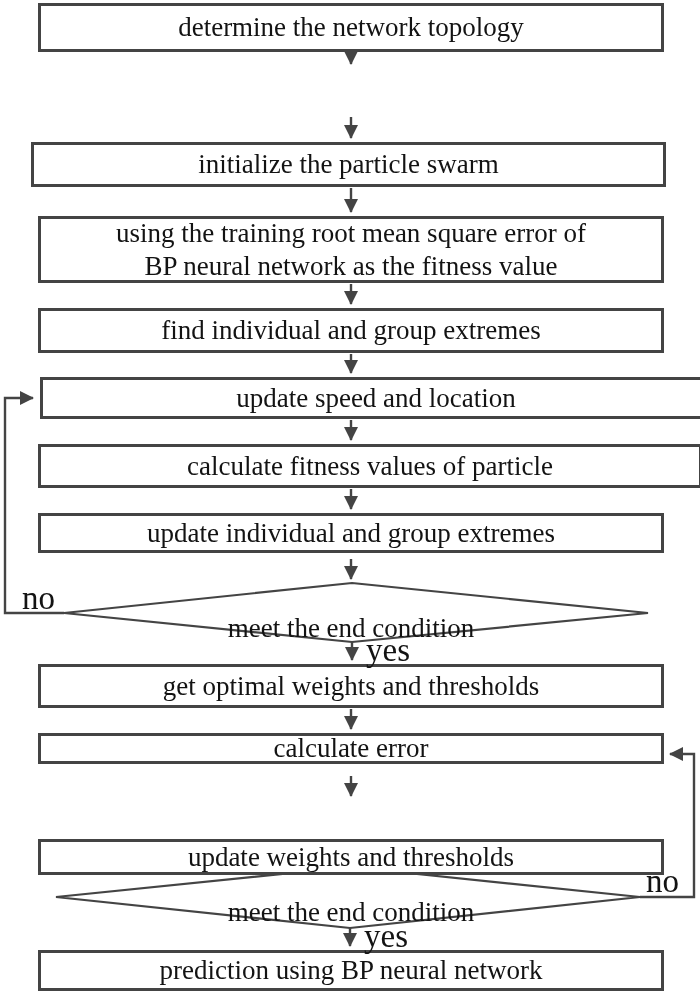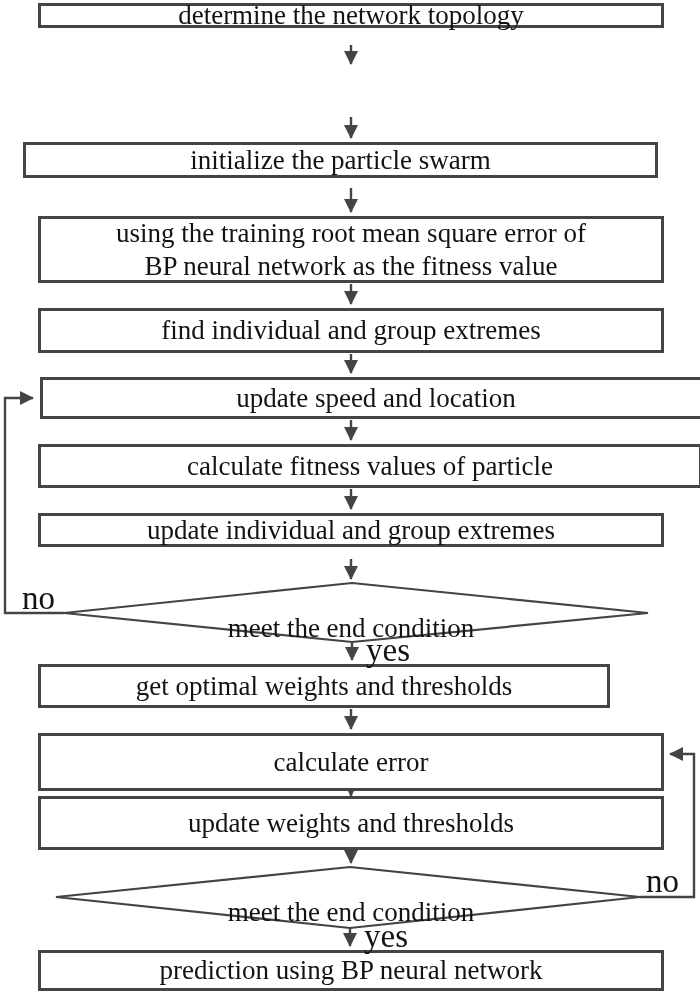--- a/index.html
+++ b/index.html
@@ -75,63 +75,63 @@
     <line x1="350" y1="928" x2="350" y2="946" stroke="#444444" stroke-width="2.4" marker-end="url(#ah)"></line>
 
     <polygon points="352,583 648,613 352,642 64,613" fill="#ffffff" stroke="#444444" stroke-width="2.2"></polygon>
     <polygon points="350,867 640,897 350,928 56,897" fill="#ffffff" stroke="#444444" stroke-width="2.2"></polygon>
 
     <polyline points="64,613 5,613 5,398 33,398" fill="none" stroke="#444444" stroke-width="2.4" marker-end="url(#ah)"></polyline>
 
     <polyline points="640,897 694,897 694,754 670,754" fill="none" stroke="#444444" stroke-width="2.4" marker-end="url(#ah)"></polyline>
   </svg>
 
-  <div class="box" style="left:38px;top:3px;width:626px;height:25px">
+  <div class="box" style="left:38px;top:3px;width:626px;height:49px">
     <span>determine the network topology</span>
   </div>
 
 
-  <div class="box" style="left:23px;top:142px;width:635px;height:36px">
+  <div class="box" style="left:31px;top:142px;width:635px;height:45px">
     <span>initialize the particle swarm</span>
   </div>
 
   <div class="box" style="left:38px;top:308px;width:626px;height:45px">
     <span>find individual and group extremes</span>
   </div>
 
   <div class="box" style="left:38px;top:216px;width:626px;height:67px;flex-direction:column">
     <span>using the training root mean square error of</span>
     <span>BP neural network as the fitness value</span>
   </div>
 
   <div class="box" style="left:40px;top:377px;width:672px;height:42px">
     <span>update speed and location</span>
   </div>
 
   <div class="box" style="left:38px;top:444px;width:664px;height:44px">
     <span>calculate fitness values of particle</span>
   </div>
 
-  <div class="box" style="left:38px;top:513px;width:626px;height:34px">
+  <div class="box" style="left:38px;top:513px;width:626px;height:40px">
     <span>update individual and group extremes</span>
   </div>
 
   <div class="dlabel" style="left:151px;top:597px;width:400px;height:32px">
     <span>meet the end condition</span>
   </div>
 
-  <div class="box" style="left:38px;top:664px;width:572px;height:44px">
+  <div class="box" style="left:38px;top:664px;width:626px;height:44px">
     <span>get optimal weights and thresholds</span>
   </div>
 
-  <div class="box" style="left:38px;top:733px;width:626px;height:58px">
+  <div class="box" style="left:38px;top:733px;width:626px;height:31px">
     <span>calculate error</span>
   </div>
 
-  <div class="box" style="left:38px;top:796px;width:626px;height:54px">
+  <div class="box" style="left:38px;top:839px;width:626px;height:36px">
     <span>update weights and thresholds</span>
   </div>
 
   <div class="dlabel" style="left:151px;top:881px;width:400px;height:32px">
     <span>meet the end condition</span>
   </div>
 
   <div class="box" style="left:38px;top:950px;width:626px;height:41px">
     <span>prediction using BP neural network</span>
   </div>

